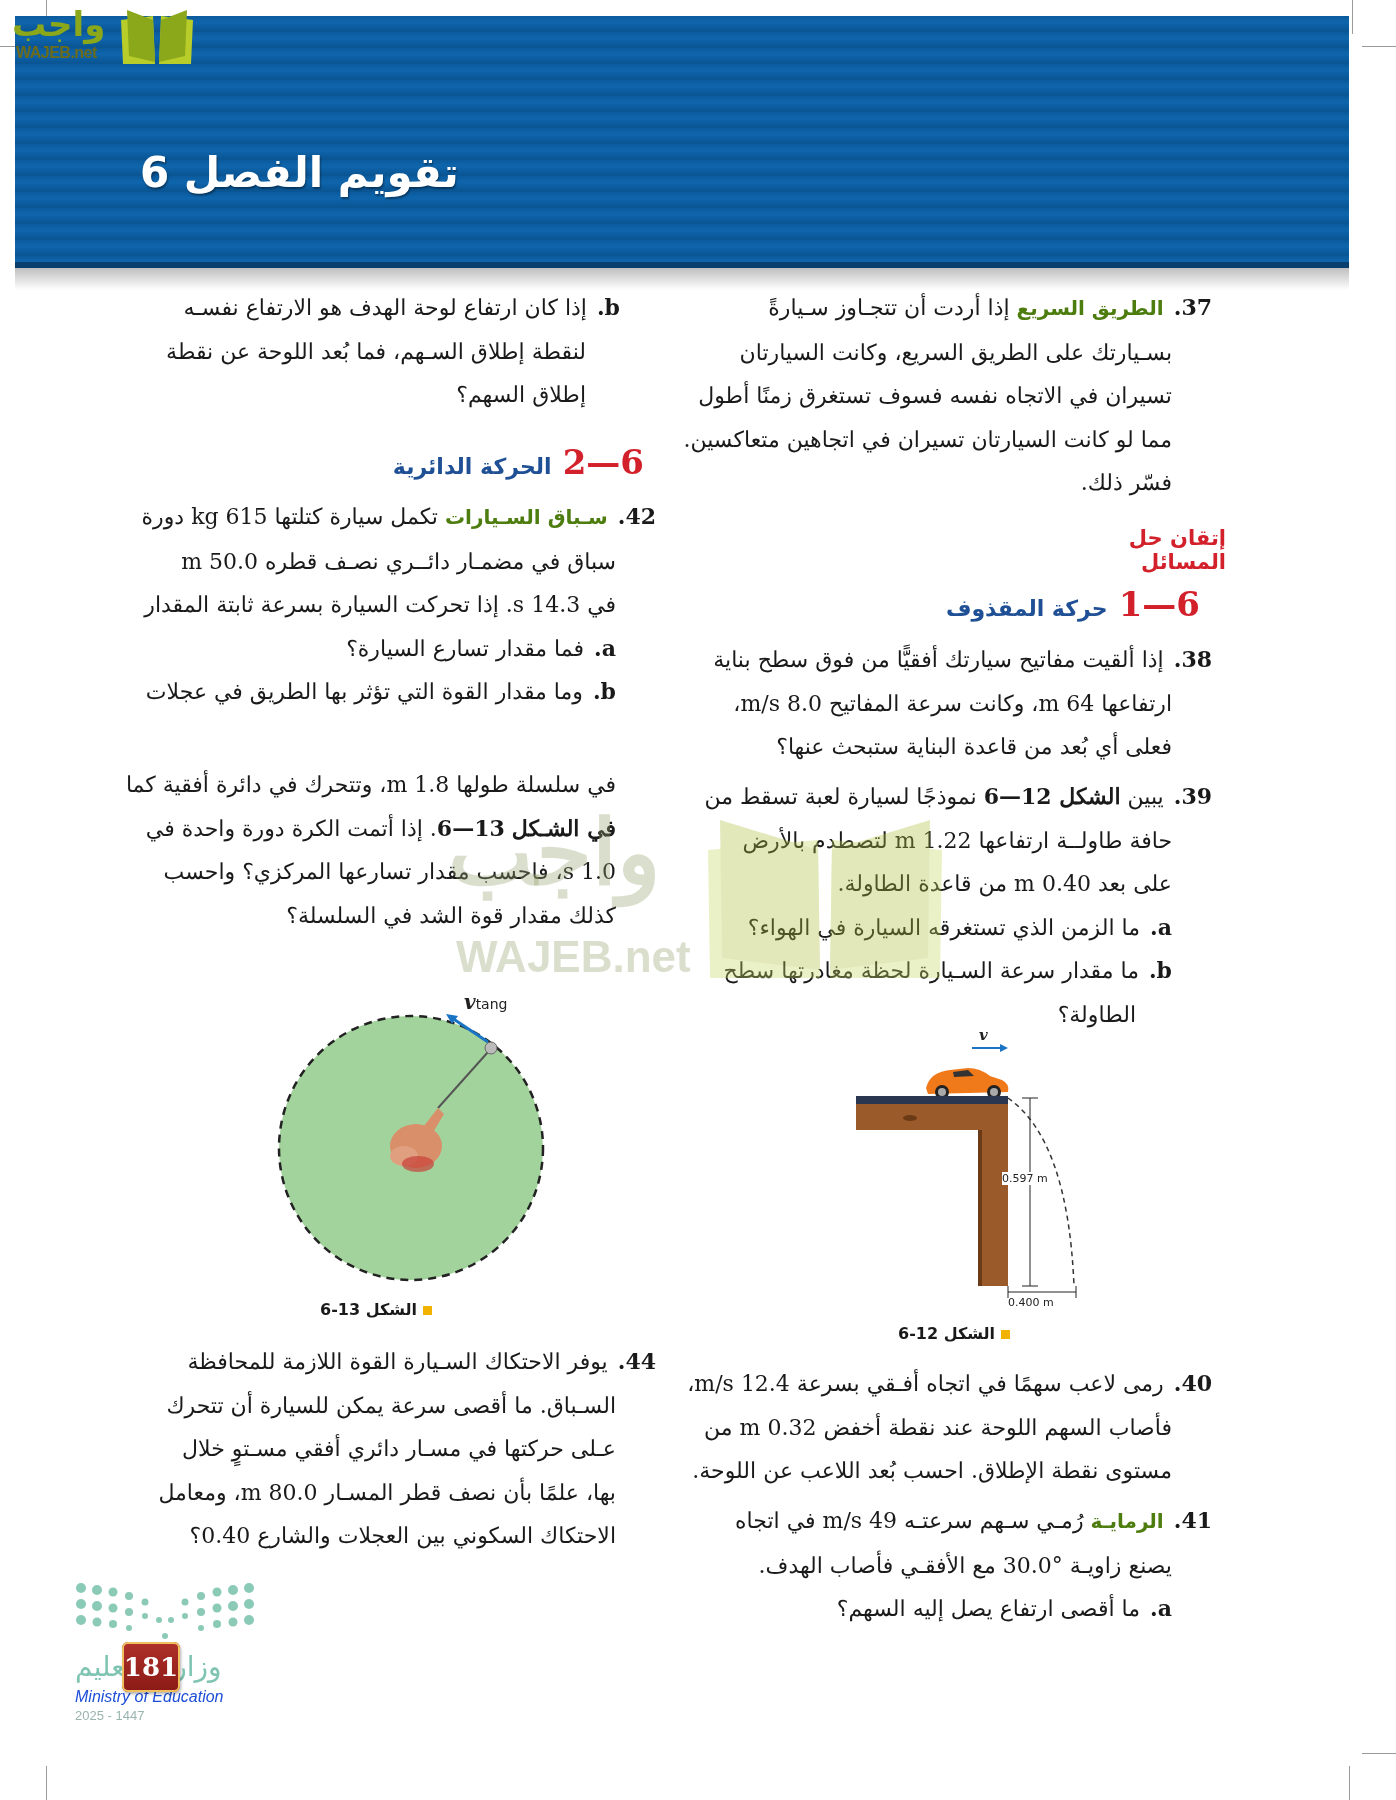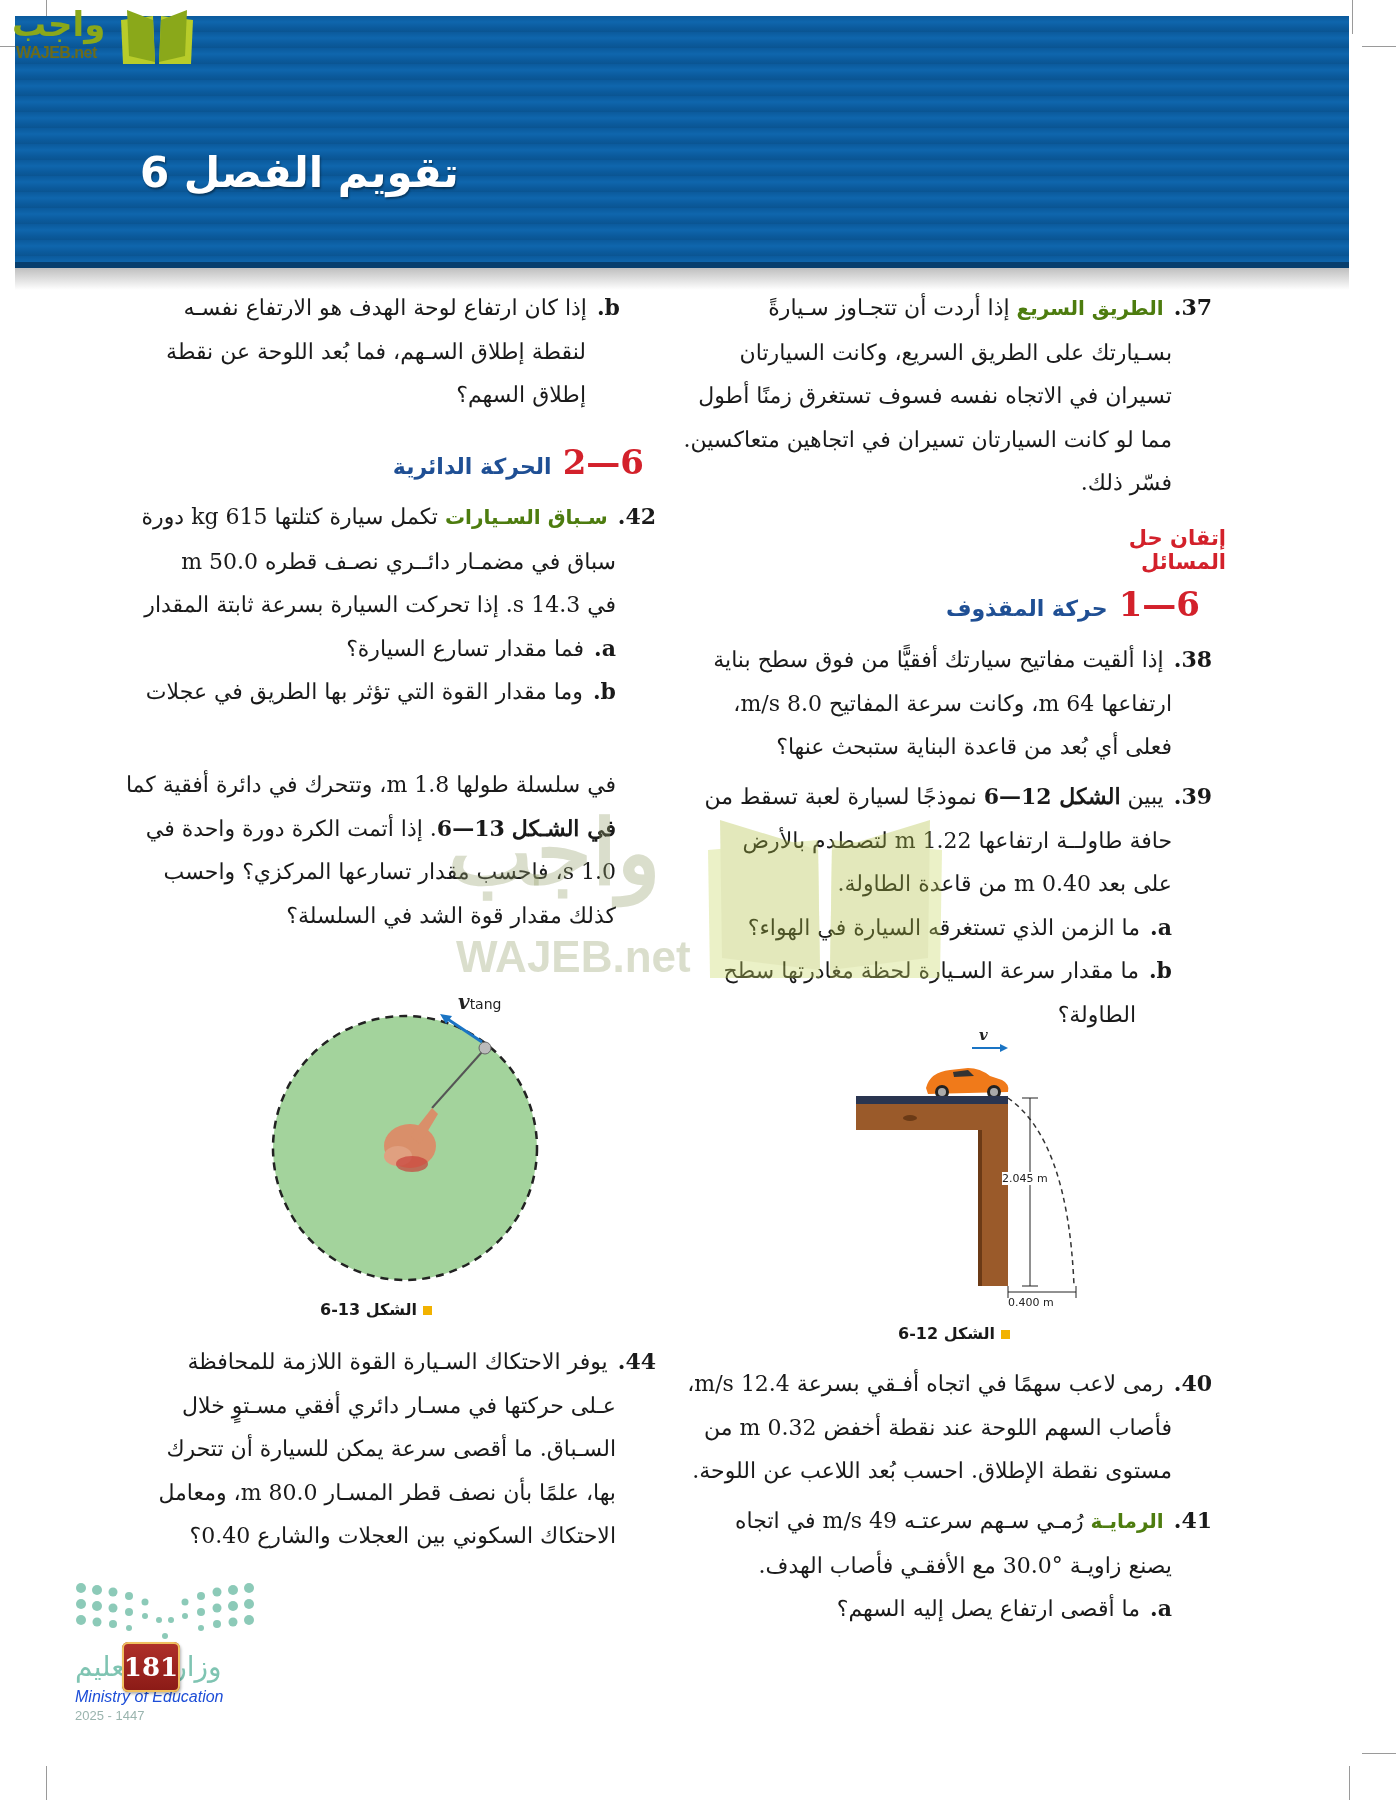--- a/index.html
+++ b/index.html
@@ -143,21 +143,21 @@
 
     <line x1="180" y1="68" x2="180" y2="256" stroke="#222" stroke-width="1"></line>
     <line x1="172" y1="68" x2="188" y2="68" stroke="#222"></line>
     <line x1="172" y1="256" x2="188" y2="256" stroke="#222"></line>
 
     <line x1="158" y1="262" x2="226" y2="262" stroke="#222"></line>
     <line x1="158" y1="256" x2="158" y2="268" stroke="#222"></line>
     <line x1="226" y1="256" x2="226" y2="268" stroke="#222"></line>
   </svg>
   <span class="fig-label" style="left:129px;top:-4px;font-family:'DejaVu Serif',serif;font-style:italic;font-weight:bold;font-size:15px;">v</span>
-  <span class="fig-label" style="left:152px;top:142px;background:#fff;">2.045 m</span>
+  <span class="fig-label" style="left:152px;top:142px;background:#fff;">0.597 m</span>
   <span class="fig-label" style="left:158px;top:266px;">0.400 m</span>
 </div>
 <div class="caption" style="right:386px;top:1324px;"><span class="sq"></span><span>الشكل 12-6</span></div>
 
 <div class="q" style="left:716px;top:1362px;width:496px;">
   <span class="line"><span class="num">40.</span><span>رمى لاعب سهمًا في اتجاه أفـقي بسرعة 12.4 m/s،</span></span>
   <span class="line ind">فأصاب السهم اللوحة عند نقطة أخفض 0.32 m من</span>
   <span class="line ind">مستوى نقطة الإطلاق. احسب بُعد اللاعب عن اللوحة.</span>
 </div>
 
@@ -186,21 +186,21 @@
   <span class="line ind"><span class="sub">b.</span><span>وما مقدار القوة التي تؤثر بها الطريق في عجلات</span></span>
 </div>
 
 <div class="q" style="left:160px;top:763px;width:496px;">
   <span class="line ind">في سلسلة طولها 1.8 m، وتتحرك في دائرة أفقية كما</span>
   <span class="line ind"><span class="fig">في الشـكل</span> <span class="fig">13—6</span><span>. إذا أتمت الكرة دورة واحدة في</span></span>
   <span class="line ind">1.0 s، فاحسب مقدار تسارعها المركزي؟ واحسب</span>
   <span class="line ind">كذلك مقدار قوة الشد في السلسلة؟</span>
 </div>
 
-<div style="position:absolute;left:260px;top:996px;width:290px;height:290px;">
+<div style="position:absolute;left:266px;top:996px;width:290px;height:290px;">
   <svg width="290" height="290" viewBox="0 0 290 290">
     <circle cx="145" cy="152" r="132" fill="#a3d39c" stroke="#222" stroke-width="2.5" stroke-dasharray="8,6"></circle>
 
     <line x1="172" y1="112" x2="222" y2="56" stroke="#555" stroke-width="2"></line>
 
     <circle cx="225" cy="52" r="6" fill="#bbb" stroke="#666"></circle>
 
     <line x1="222" y1="46" x2="186" y2="22" stroke="#1a74c4" stroke-width="3"></line>
     <polygon points="180,18 192,20 186,28" fill="#1a74c4"></polygon>
 
@@ -210,22 +210,22 @@
     <path d="M150 140 L172 112 L178 118 L160 148 Z" fill="#d98f6a"></path>
   </svg>
   <span class="fig-label" style="left:198px;top:-6px;font-size:16px;">
     <span style="font-family:'DejaVu Serif',serif;font-style:italic;font-weight:bold;font-size:20px;">v</span><span style="font-size:14px;">tang</span>
   </span>
 </div>
 <div class="caption" style="right:964px;top:1300px;"><span class="sq"></span><span>الشكل 13-6</span></div>
 
 <div class="q" style="left:160px;top:1340px;width:496px;">
   <span class="line"><span class="num">44.</span><span>يوفر الاحتكاك السـيارة القوة اللازمة للمحافظة</span></span>
+  <span class="line ind">السـباق. ما أقصى سرعة يمكن للسيارة أن تتحرك</span>
   <span class="line ind">عـلى حركتها في مسـار دائري أفقي مسـتوٍ خلال</span>
-  <span class="line ind">السـباق. ما أقصى سرعة يمكن للسيارة أن تتحرك</span>
   <span class="line ind">بها، علمًا بأن نصف قطر المسـار 80.0 m، ومعامل</span>
   <span class="line ind">الاحتكاك السكوني بين العجلات والشارع 0.40؟</span>
 </div>
 
 <div class="watermark" style="left:448px;top:800px;font-size:90px;direction:rtl;">واجب</div>
 <div class="watermark" style="left:456px;top:932px;font-size:44px;">WAJEB.net</div>
 <svg style="position:absolute;left:700px;top:810px;opacity:0.35;" width="250" height="170" viewBox="0 0 250 170">
   <path d="M8 40 L118 30 L120 168 L10 168 Z" fill="#c8d860"></path>
   <path d="M242 40 L132 30 L130 168 L240 168 Z" fill="#c8d860"></path>
   <path d="M20 10 L118 40 L120 160 L22 148 Z" fill="#b0c040"></path>

